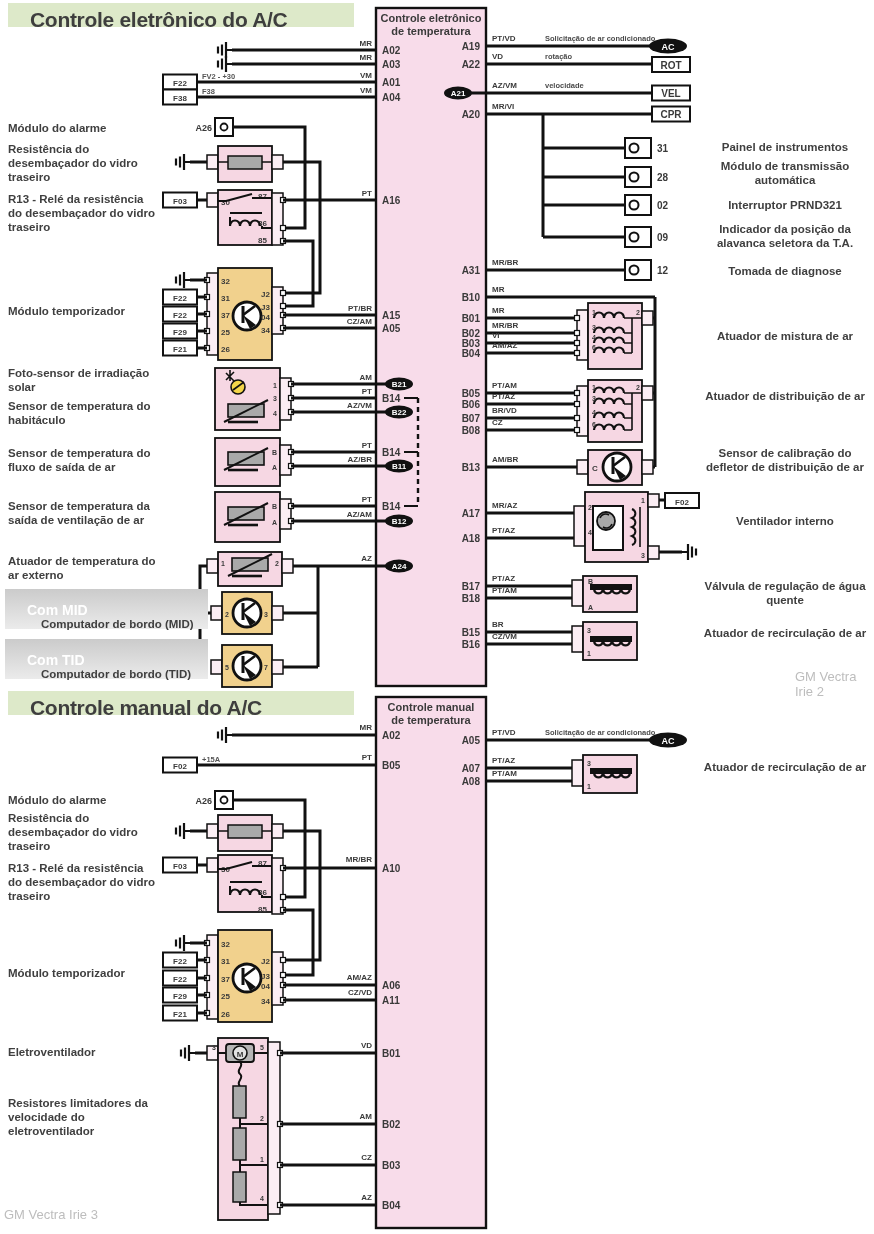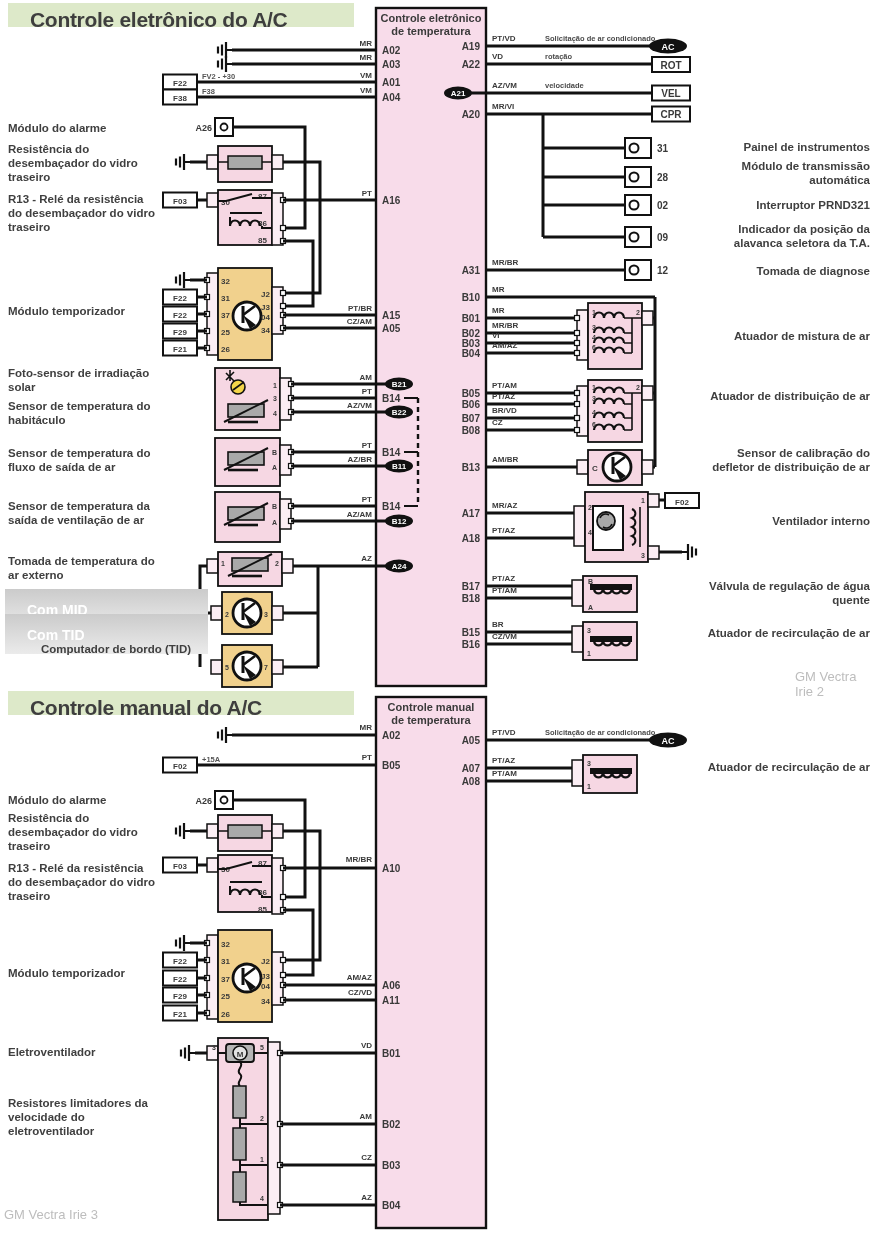--- a/index.html
+++ b/index.html
@@ -25,21 +25,21 @@
   .yel{fill:#f1d18d;stroke:#111;stroke-width:1.8}
   .wbox{fill:#fff;stroke:#111;stroke-width:2}
   .stub{fill:#fbeef4;stroke:#111;stroke-width:1.5}
   .gray{fill:#a9a9a9;stroke:#111;stroke-width:1.5}
   .oval{fill:#111}
   .hdr{position:absolute;left:8px;width:346px;height:24px;background:#dde9c9;color:#3e3e3e;
        font-weight:bold;font-size:21px;line-height:33px;padding-left:22px;box-sizing:border-box;
        letter-spacing:-0.3px}
   .llab{position:absolute;left:8px;width:152px;text-align:left;color:#3f3f3f;
         font-weight:bold;font-size:11.5px;line-height:1.22}
-  .rlab{position:absolute;left:700px;width:170px;text-align:right;color:#3f3f3f;
+  .rlab{position:absolute;left:700px;width:170px;text-align:center;color:#3f3f3f;
         font-weight:bold;font-size:11.5px;line-height:1.22}
   .gbar{position:absolute;left:5px;width:203px;height:40px;background:linear-gradient(#cbcbcb,#ebebeb)}
   .gtag{font-weight:bold;font-size:14px;color:#fff;padding:13px 0 0 22px}
   .gsub{font-weight:bold;font-size:11.5px;color:#3f3f3f;padding-left:36px}
   .foot{position:absolute;font-size:13px;color:#bdbdbd}
 </style>
 </head>
 <body>
 
 <div class="stage">
@@ -615,27 +615,27 @@
 <div class="hdr" style="top:691px">Controle manual do A/C</div>
 
 <div class="llab" style="top:121px">Módulo do alarme</div>
 <div class="llab" style="top:142px">Resistência do desembaçador do vidro traseiro</div>
 <div class="llab" style="top:192px">R13 - Relé da resistência do desembaçador do vidro traseiro</div>
 <div class="llab" style="top:304px">Módulo temporizador</div>
 <div class="llab" style="top:366px">Foto-sensor de irradiação solar</div>
 <div class="llab" style="top:399px">Sensor de temperatura do habitáculo</div>
 <div class="llab" style="top:446px">Sensor de temperatura do fluxo de saída de ar</div>
 <div class="llab" style="top:499px">Sensor de temperatura da saída de ventilação de ar</div>
-<div class="llab" style="top:554px">Tomada de temperatura do ar externo</div>
+<div class="llab" style="top:554px">Atuador de temperatura do ar externo</div>
 
 <div class="gbar" style="top:589px">
   <div class="gtag">Com MID</div>
   <div class="gsub">Computador de bordo (MID)</div>
 </div>
-<div class="gbar" style="top:614px">
+<div class="gbar" style="top:639px">
   <div class="gtag">Com TID</div>
   <div class="gsub">Computador de bordo (TID)</div>
 </div>
 
 <div class="rlab" style="top:140px">Painel de instrumentos</div>
 <div class="rlab" style="top:159px">Módulo de transmissão automática</div>
 <div class="rlab" style="top:198px">Interruptor PRND321</div>
 <div class="rlab" style="top:222px">Indicador da posição da alavanca seletora da T.A.</div>
 <div class="rlab" style="top:264px">Tomada de diagnose</div>
 <div class="rlab" style="top:329px">Atuador de mistura de ar</div>

